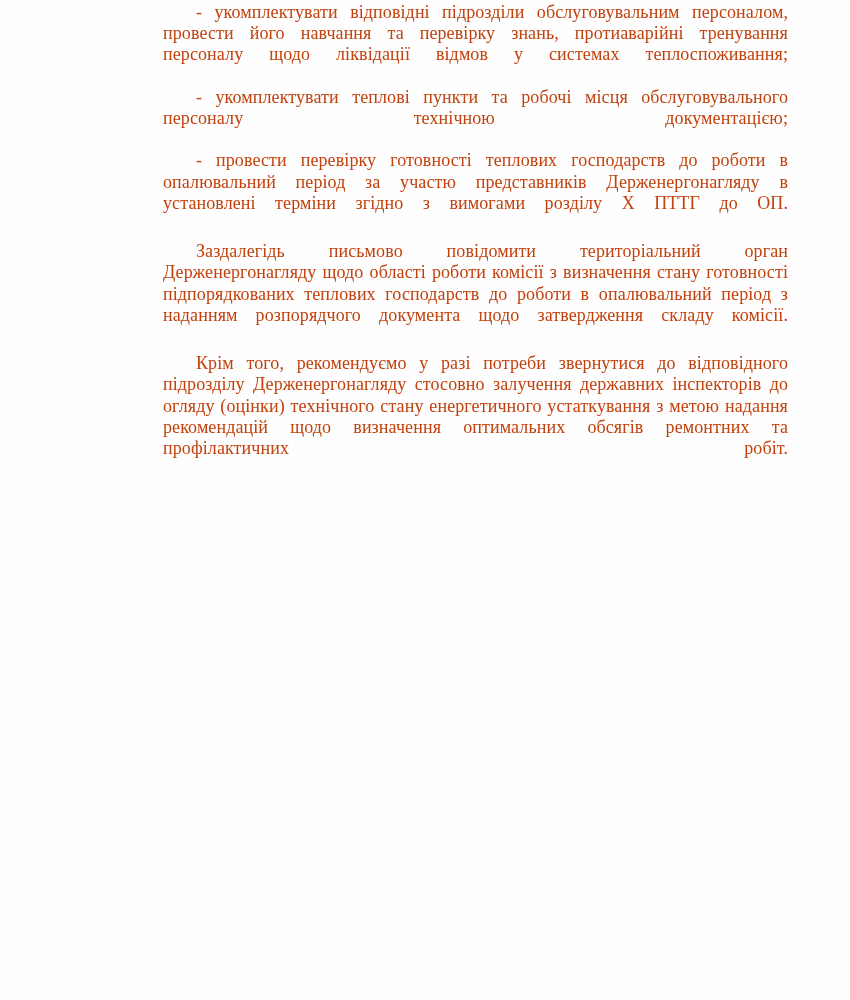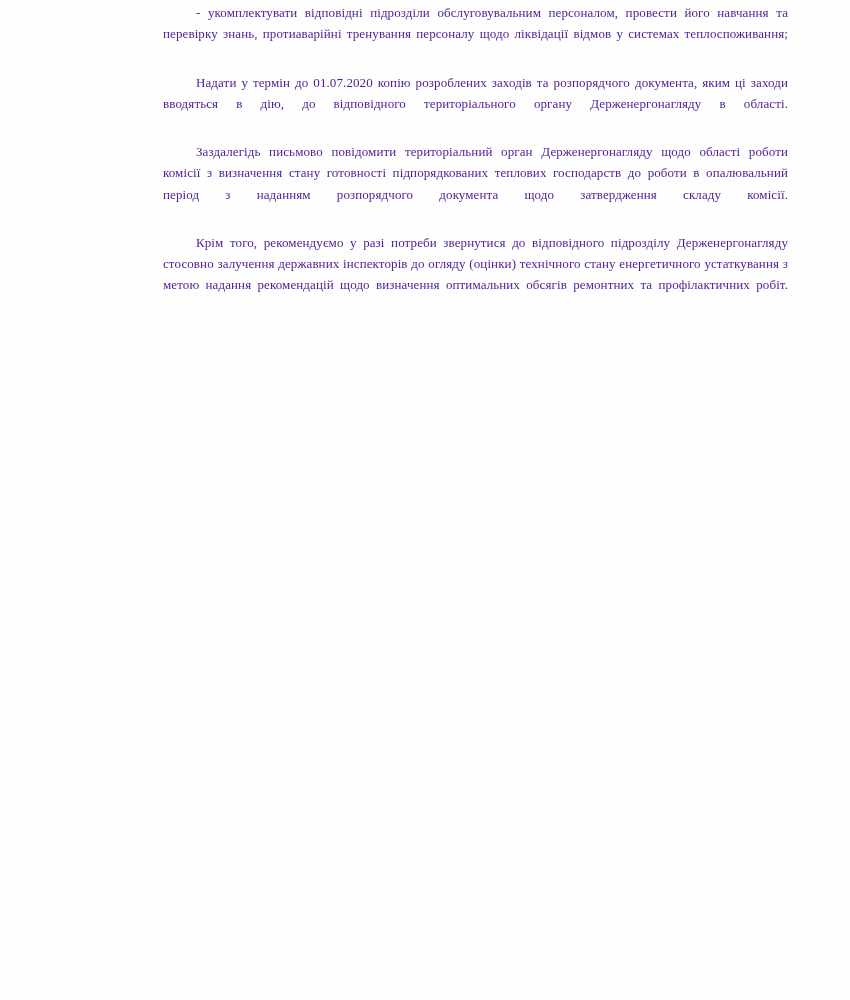--- a/index.html
+++ b/index.html
@@ -46,26 +46,26 @@
     position: absolute;
     left: 163px;
     top: 2px;
     width: 625px;
   }
 
   p.para {
     margin: 0;
     text-align: justify;
     text-justify: inter-word;
-    font-size: 13px;
+    font-size: 18px;
     line-height: 21.2px;
     letter-spacing: 0.1px;
     word-spacing: 0.2px;
     text-indent: 33px;
-    color: #4c1d95;
+    color: #c2410c;
   }
 
   p.para.gap {
     margin-top: 6px;
   }
 
   
   p.para::after {
     content: "";
     display: inline-block;
@@ -76,22 +76,23 @@
 <body>
 
 <div id="page">
 
   <div id="scan-noise"></div>
 
   <div id="text-body">
 
     <p class="para">- укомплектувати відповідні підрозділи обслуговувальним персоналом, провести його навчання та перевірку знань, протиаварійні тренування персоналу щодо ліквідації відмов у системах теплоспоживання;</p>
 
+    <p class="para">- укомплектувати теплові пункти та робочі місця обслуговувального персоналу технічною документацією;</p>
 
+    <p class="para">- провести перевірку готовності теплових господарств до роботи в опалювальний період за участю представників Держенергонагляду в установлені терміни згідно з вимогами розділу Х ПТТГ до ОП.</p>
 
-    <p class="para gap">Надати у термін до 01.07.2020 копію розроблених заходів та розпорядчого документа, яким ці заходи вводяться в дію, до відповідного територіального органу Держенергонагляду в області.</p>
 
     <p class="para gap">Заздалегідь письмово повідомити територіальний орган Держенергонагляду щодо області роботи комісії з визначення стану готовності підпорядкованих теплових господарств до роботи в опалювальний період з наданням розпорядчого документа щодо затвердження складу комісії.</p>
 
     <p class="para gap">Крім того, рекомендуємо у разі потреби звернутися до відповідного підрозділу Держенергонагляду стосовно залучення державних інспекторів до огляду (оцінки) технічного стану енергетичного устаткування з метою надання рекомендацій щодо визначення оптимальних обсягів ремонтних та профілактичних робіт.</p>
 
   </div>
 </div>
 
 </body></html>

